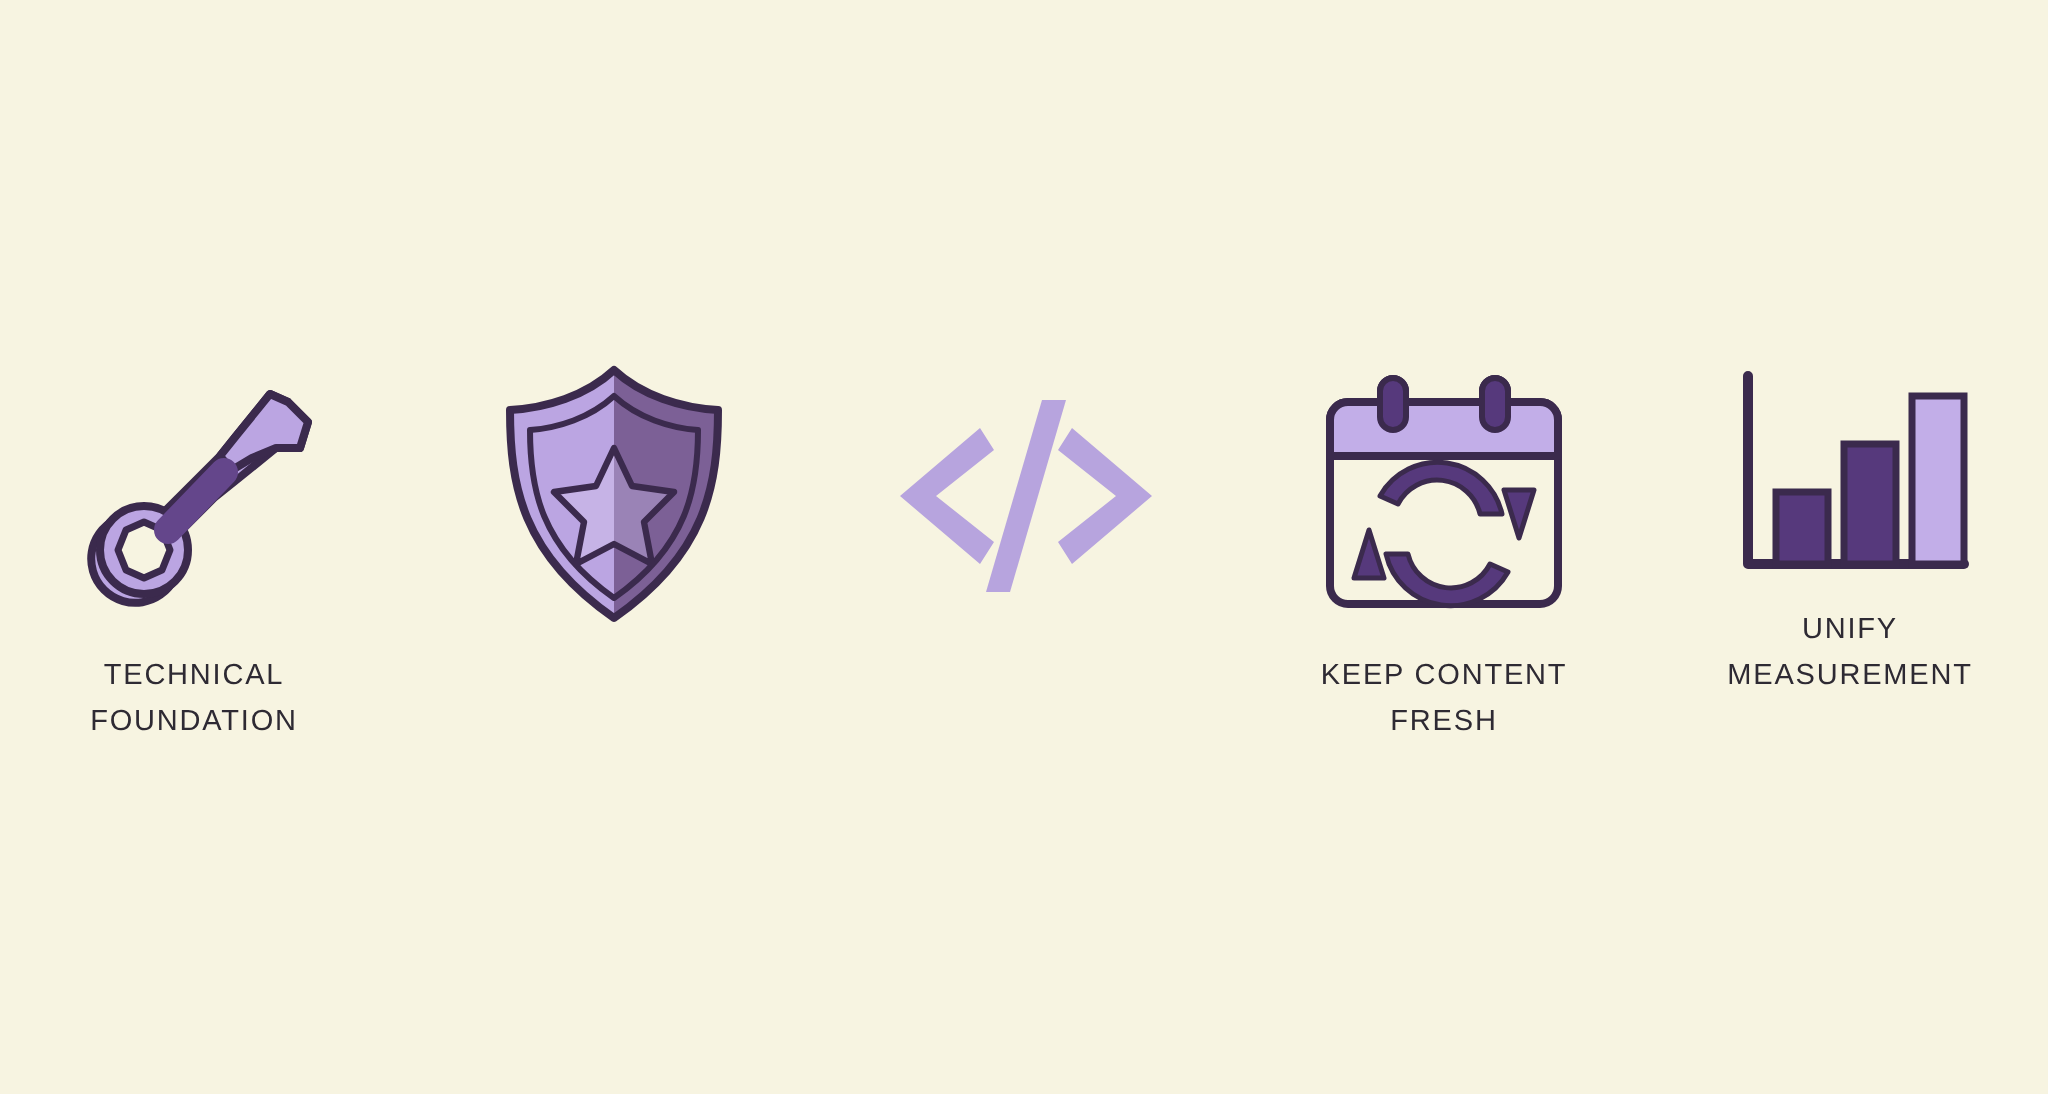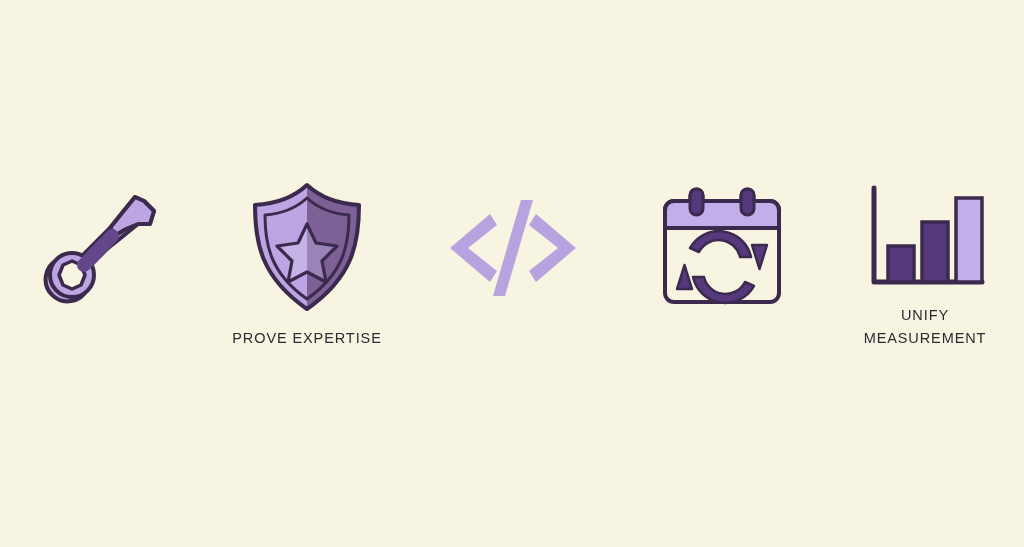--- a/index.html
+++ b/index.html
@@ -72,20 +72,21 @@
                    A22 22 0 1 0 55 86
                    L75 66 L85 58 L106 41
                    L118 41 L122 28 L112 18 Z" fill="#BBA5E2"></path>
           <path d="M86 35 L78 45 L84 52 L94 46 L106 41 L118 41 L122 28 L112 18 L103 14 Z" fill="#BBA5E2"></path>
         </g>
         <circle cx="40" cy="92" r="22" fill="#BBA5E2" stroke="#3B2A4D" stroke-width="4"></circle>
         <path d="M40 78 L49 82 L53 92 L49 102 L40 106 L31 102 L27 92 L31 82 Z" fill="#F7F4E1" stroke="#3B2A4D" stroke-width="3.5" stroke-linejoin="round"></path>
         <line x1="52" y1="82" x2="80" y2="53" stroke="#64468B" stroke-width="14" stroke-linecap="round"></line>
       </svg>
     </div>
+    <div class="label">TECHNICAL FOUNDATION</div>
   </div>
 
   <div class="item" id="item-1">
     <div class="icon-box">
       <svg width="120" height="134" viewBox="0 0 120 134">
         <defs>
           <clipPath id="shieldClipLeft">
             <rect x="0" y="0" width="60" height="134"></rect>
           </clipPath>
           <clipPath id="shieldClipRight">
@@ -99,21 +100,20 @@
         <use href="#shieldPath" fill="#7C6096" clip-path="url(#shieldClipRight)"></use>
         <use href="#shieldPath" fill="none" stroke="#3B2A4D" stroke-width="4" stroke-linejoin="round"></use>
 
         <path d="M60 17 C48 28 32 33 18 34 C18 63 23 92 60 118 C97 92 102 63 102 34 C88 33 72 28 60 17 Z" fill="none" stroke="#3B2A4D" stroke-width="3" stroke-linejoin="round"></path>
 
         <use href="#starPath" fill="#C6B3E6" clip-path="url(#shieldClipLeft)"></use>
         <use href="#starPath" fill="#9A83B6" clip-path="url(#shieldClipRight)"></use>
         <use href="#starPath" fill="none" stroke="#3B2A4D" stroke-width="3.2" stroke-linejoin="round"></use>
       </svg>
     </div>
-    <div class="label">PROVE EXPERTISE</div>
   </div>
 
   <div class="item" id="item-2">
     <div class="icon-box">
       <svg width="132" height="112" viewBox="0 0 132 112">
         <g fill="#B7A4DE">
           <path d="M43 22 L50 33 L21 56 L50 79 L43 90 L3 56 Z"></path>
           <path d="M89 22 L129 56 L89 90 L82 79 L111 56 L82 33 Z"></path>
           <path d="M74 8 L86 8 L58 104 L46 104 Z"></path>
         </g>
@@ -136,20 +136,21 @@
         <rect x="85" y="4" width="13" height="26" rx="6.5" fill="#56397C" stroke="#3B2A4D" stroke-width="3"></rect>
 
         <g fill="#56397C" stroke="#3B2A4D" stroke-width="2.5" stroke-linejoin="round">
           <path d="M34 63 A33 33 0 0 1 95 72 L84 72 A22 22 0 0 0 43 67 Z"></path>
           <path d="M96 60 L111 60 L103.5 84 Z"></path>
           <path d="M98 101 A33 33 0 0 1 37 92 L48 92 A22 22 0 0 0 89 97 Z"></path>
           <path d="M36 104 L21 104 L28.5 80 Z"></path>
         </g>
       </svg>
     </div>
+    <div class="label">KEEP CONTENT FRESH</div>
   </div>
 
   <div class="item" id="item-4">
     <div class="icon-box">
       <svg width="130" height="110" viewBox="0 0 130 110">
 
         <path d="M14 4 L14 98 L122 98" fill="none" stroke="#3B2A4D" stroke-width="5" stroke-linecap="round" stroke-linejoin="round"></path>
 
         <rect x="28" y="62" width="26" height="36" fill="#56397C" stroke="#3B2A4D" stroke-width="3.5"></rect>
         <rect x="62" y="38" width="26" height="60" fill="#56397C" stroke="#3B2A4D" stroke-width="3.5"></rect>

